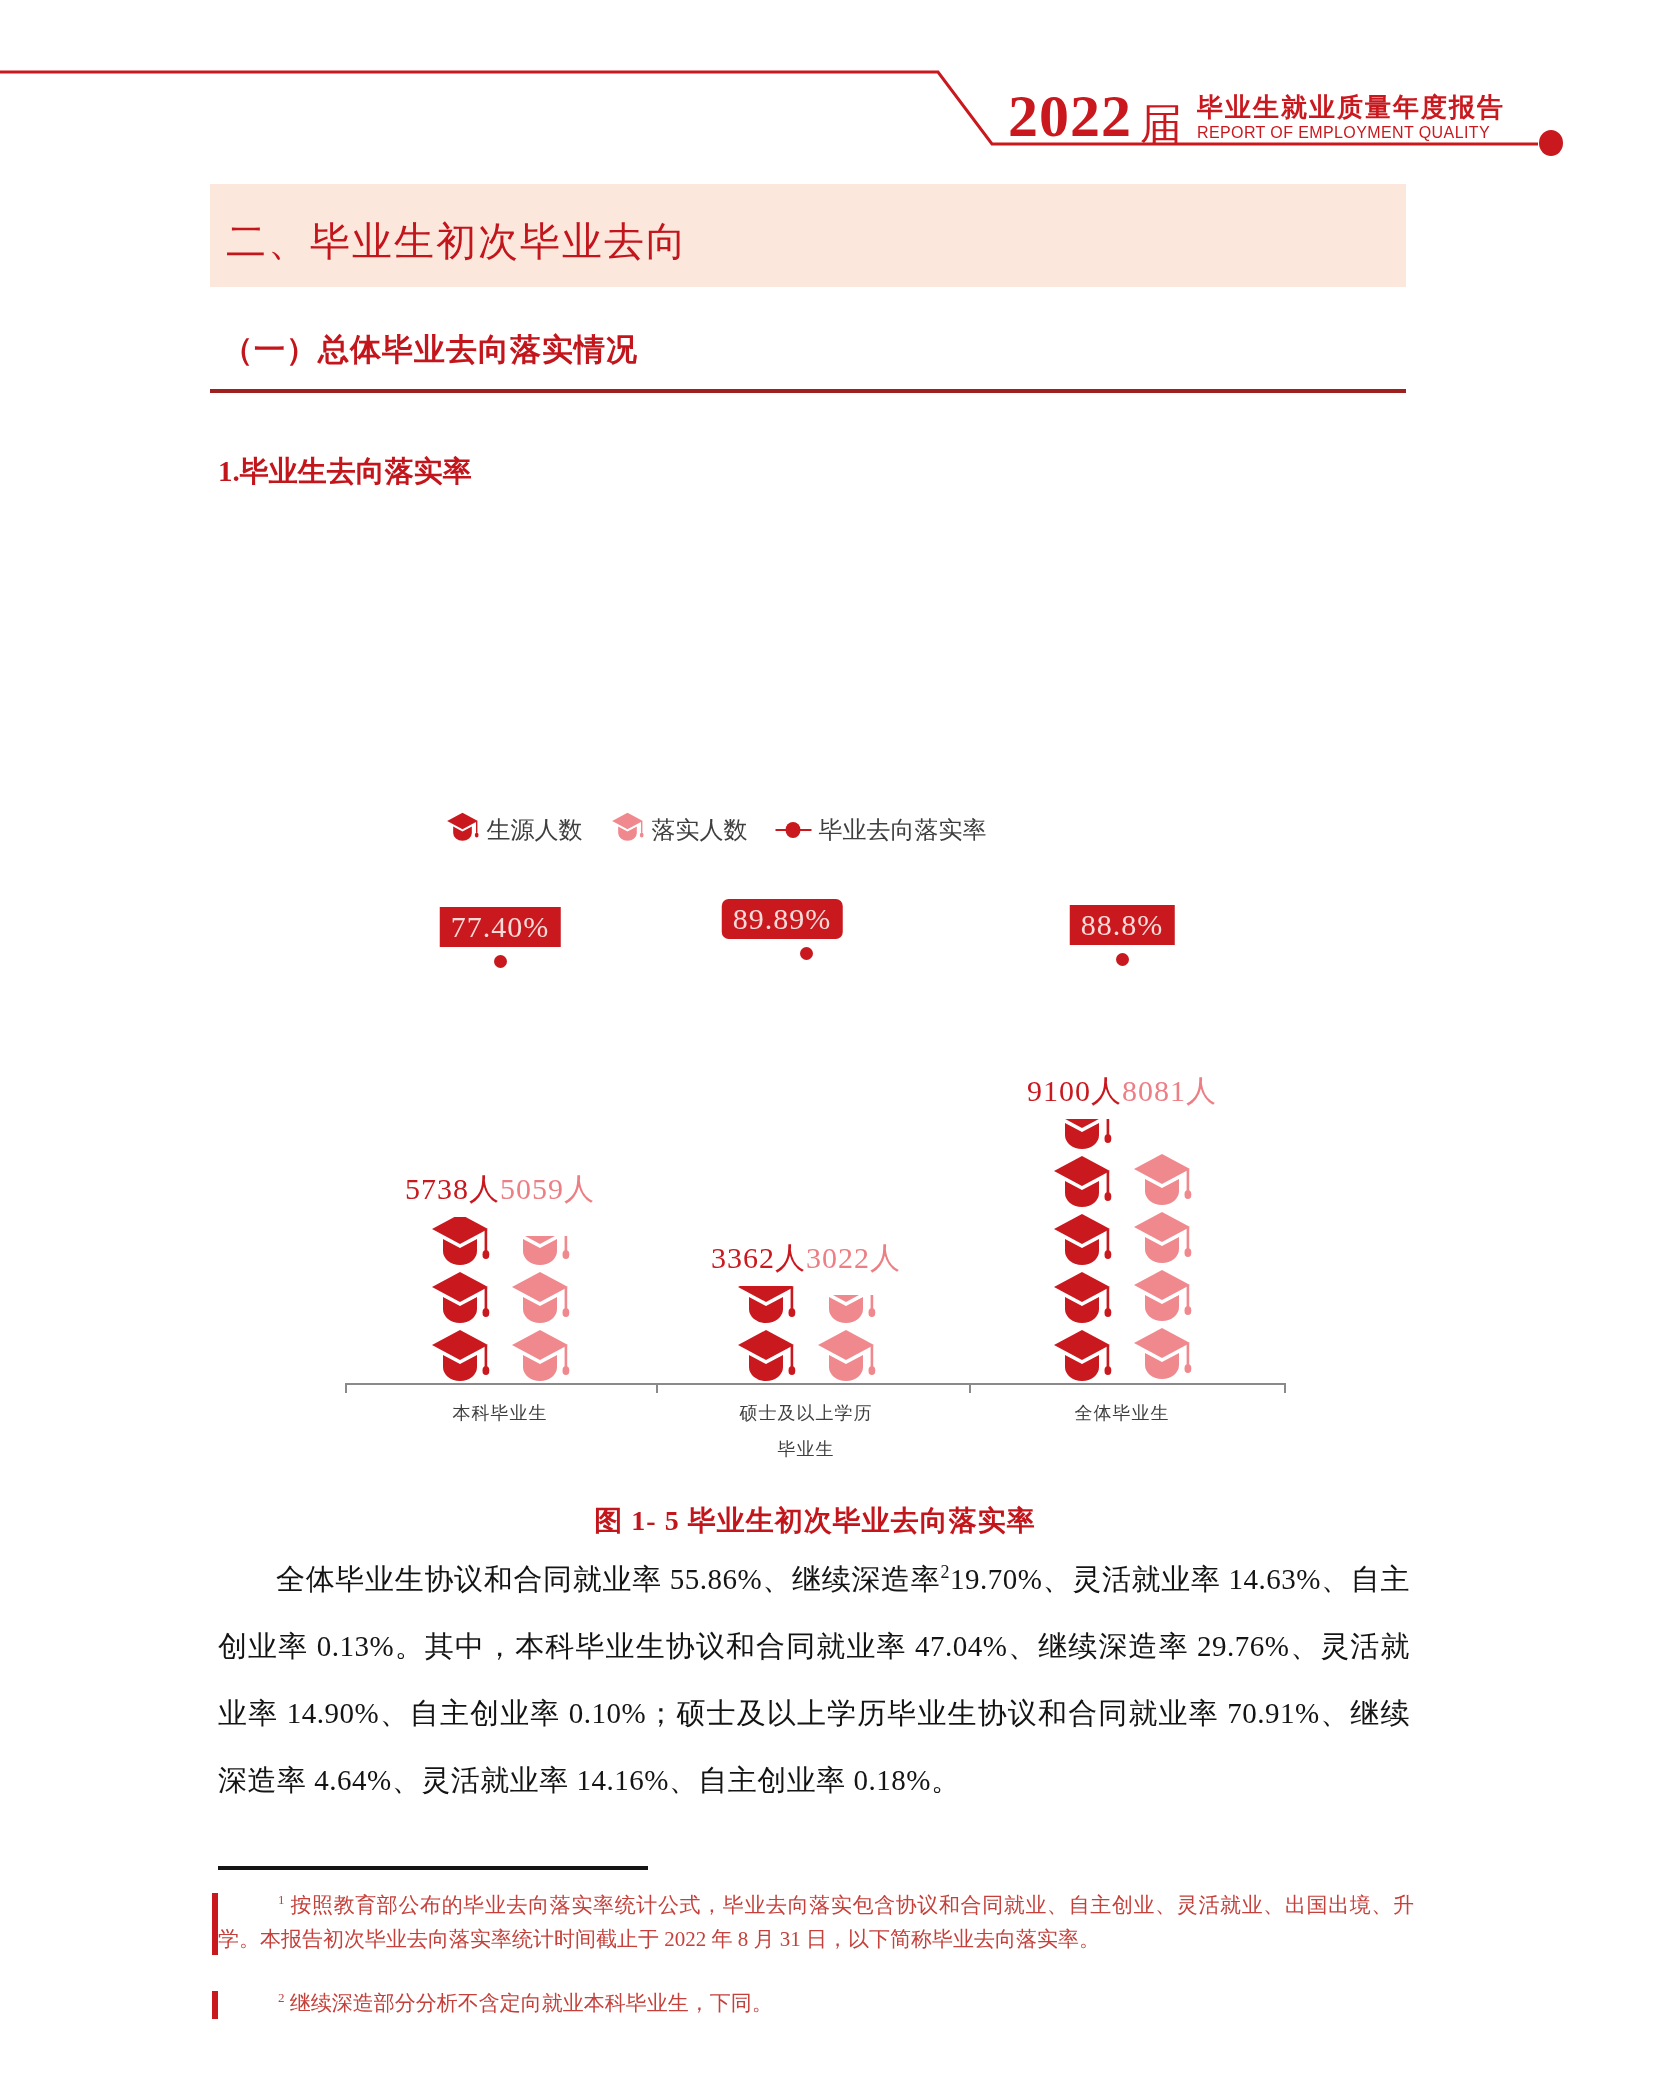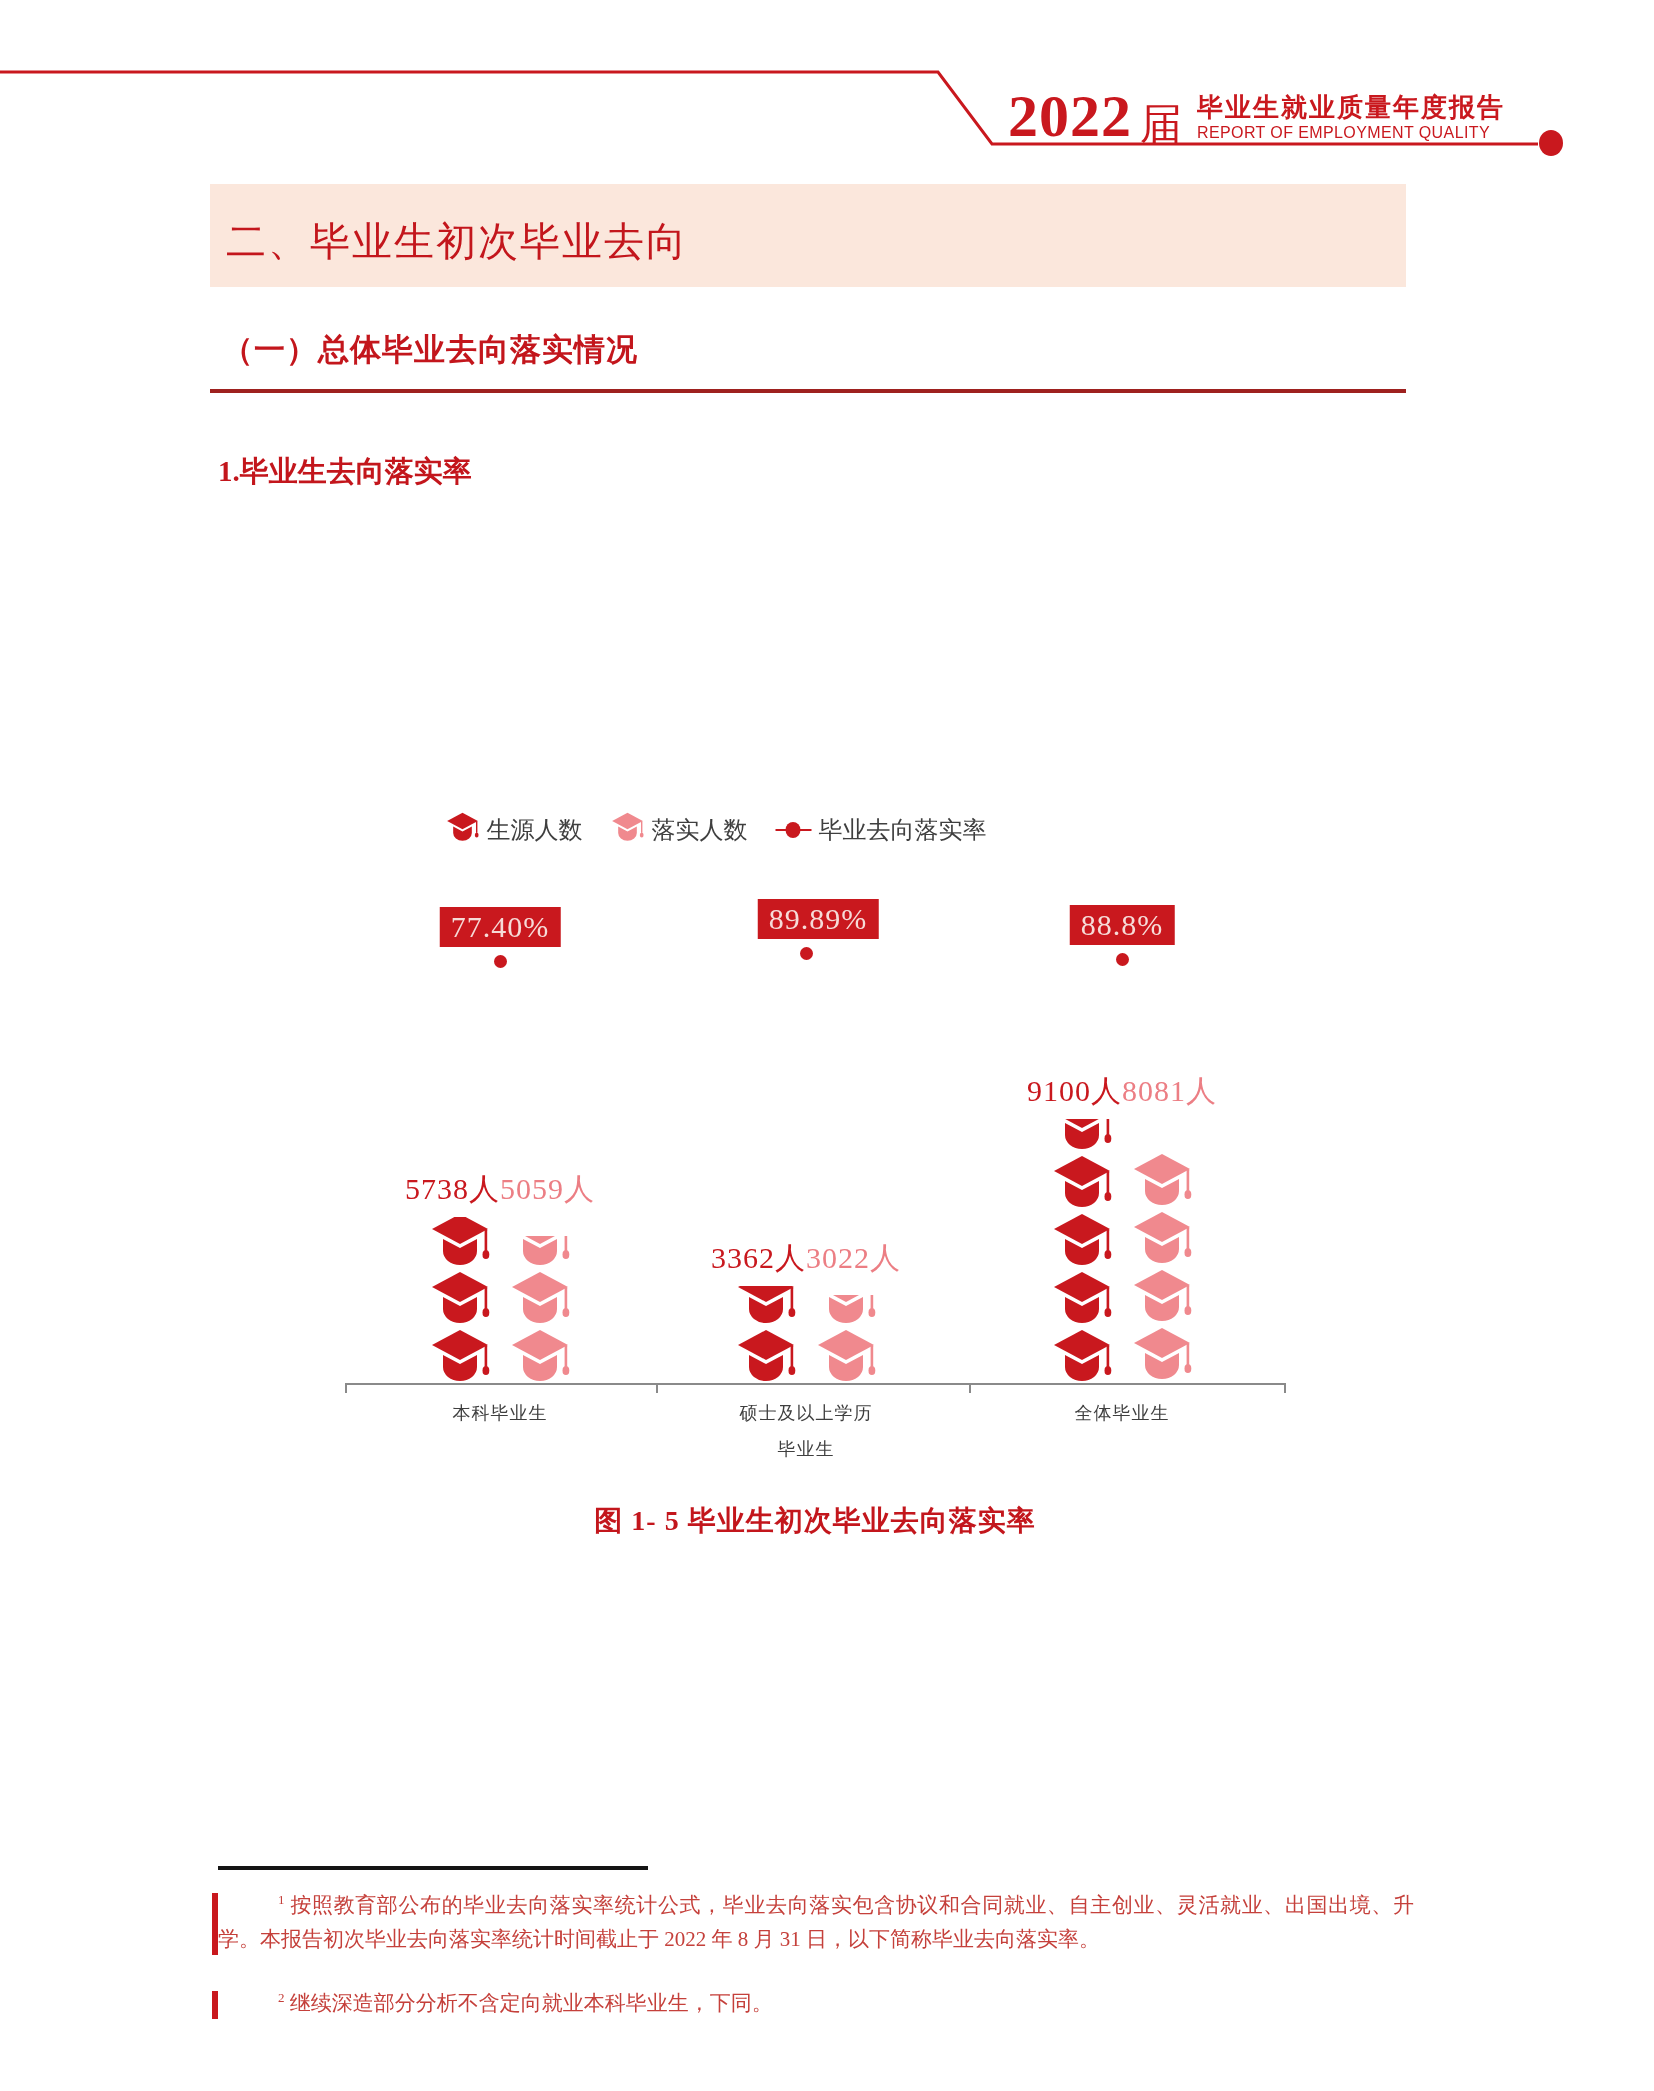--- a/index.html
+++ b/index.html
@@ -194,21 +194,21 @@
         <div class="cap-cell">
           <svg width="62" height="54" viewBox="0 0 62 54">
             <polygon points="31,1 59,16 31,31 3,16" fill="#F0898E"></polygon>
             <path d="M14,26 L31,35 L48,26 L48,38 A17,14 0 0 1 14,38 Z" fill="#F0898E"></path>
             <rect x="55.6" y="16" width="2.6" height="22" rx="1.3" fill="#F0898E"></rect>
             <ellipse cx="56.9" cy="41.5" rx="3.4" ry="4.6" fill="#F0898E"></ellipse>
           </svg>
         </div>
       </div>
       <div class="count-label" style="left: 806px; top: 1238px;"><span class="src">3362人</span><span class="plc">3022人</span></div>
-      <div class="badge" style="left: 818px; top: 899px;">89.89%</div>
+      <div class="badge" style="left: 782px; top: 899px; border-radius: 7px;">89.89%</div>
       <div class="rate-dot" style="left: 799.5px; top: 947px;"></div>
       <div class="axis-label" style="left: 806px;">硕士及以上学历
 毕业生</div>
       <div class="cap-col" style="left: 1051px; top: 1119px;">
         <div class="cap-part" style="height: 32px;">
           <svg width="62" height="54" viewBox="0 0 62 54">
             <polygon points="31,1 59,16 31,31 3,16" fill="#C9181E"></polygon>
             <path d="M14,26 L31,35 L48,26 L48,38 A17,14 0 0 1 14,38 Z" fill="#C9181E"></path>
             <rect x="55.6" y="16" width="2.6" height="22" rx="1.3" fill="#C9181E"></rect>
             <ellipse cx="56.9" cy="41.5" rx="3.4" ry="4.6" fill="#C9181E"></ellipse>
@@ -285,18 +285,19 @@
       <div class="badge" style="left: 1122px; top: 905px;">88.8%</div>
       <div class="rate-dot" style="left: 1115.5px; top: 953px;"></div>
       <div class="axis-label" style="left: 1122px;">全体毕业生</div>
       <div class="tick" style="left: 345px;"></div>
       <div class="tick" style="left: 656px;"></div>
       <div class="tick" style="left: 969px;"></div>
       <div class="tick" style="left: 1284px;"></div>
     </div>
   <div class="caption">图 1- 5 毕业生初次毕业去向落实率</div>
 
+  <div class="para" id="para2"><span>全体毕业生协议和合同就业率 55.86%、继续深造率</span><sup>2</sup><span>19.70%、灵活就业率 14.63%、自主创业率 0.13%。其中，本科毕业生协议和合同就业率 47.04%、继续深造率 29.76%、灵活就业率 14.90%、自主创业率 0.10%；硕士及以上学历毕业生协议和合同就业率 70.91%、继续深造率 4.64%、灵活就业率 14.16%、自主创业率 0.18%。</span></div>
 
   <div class="fn-sep"></div>
   <div class="fn" id="fn1"><span class="fn-bar" style="height:62px;"></span><sup>1</sup> <span>按照教育部公布的毕业去向落实率统计公式，毕业去向落实包含协议和合同就业、自主创业、灵活就业、出国出境、升学。本报告初次毕业去向落实率统计时间截止于 2022 年 8 月 31 日，以下简称毕业去向落实率。</span></div>
   <div class="fn" id="fn2"><span class="fn-bar" style="height:28px;"></span><sup>2</sup> <span>继续深造部分分析不含定向就业本科毕业生，下同。</span></div>
 
 </div>
 
 </body></html>

